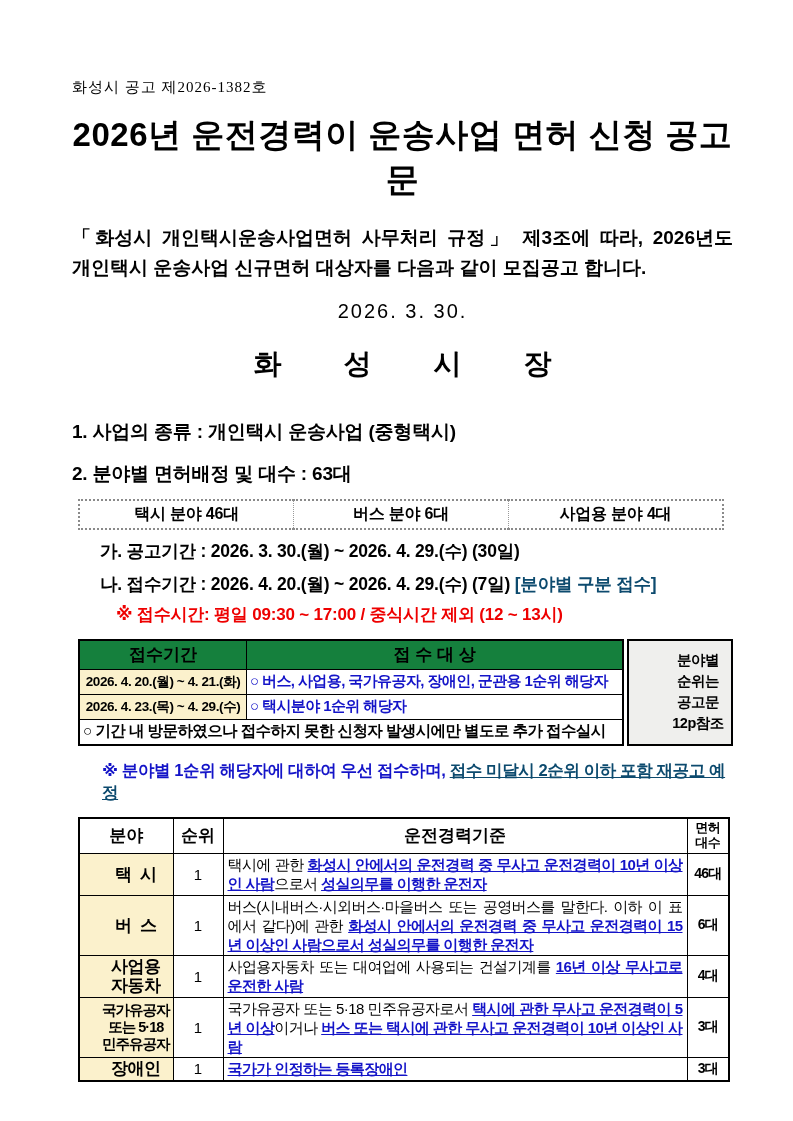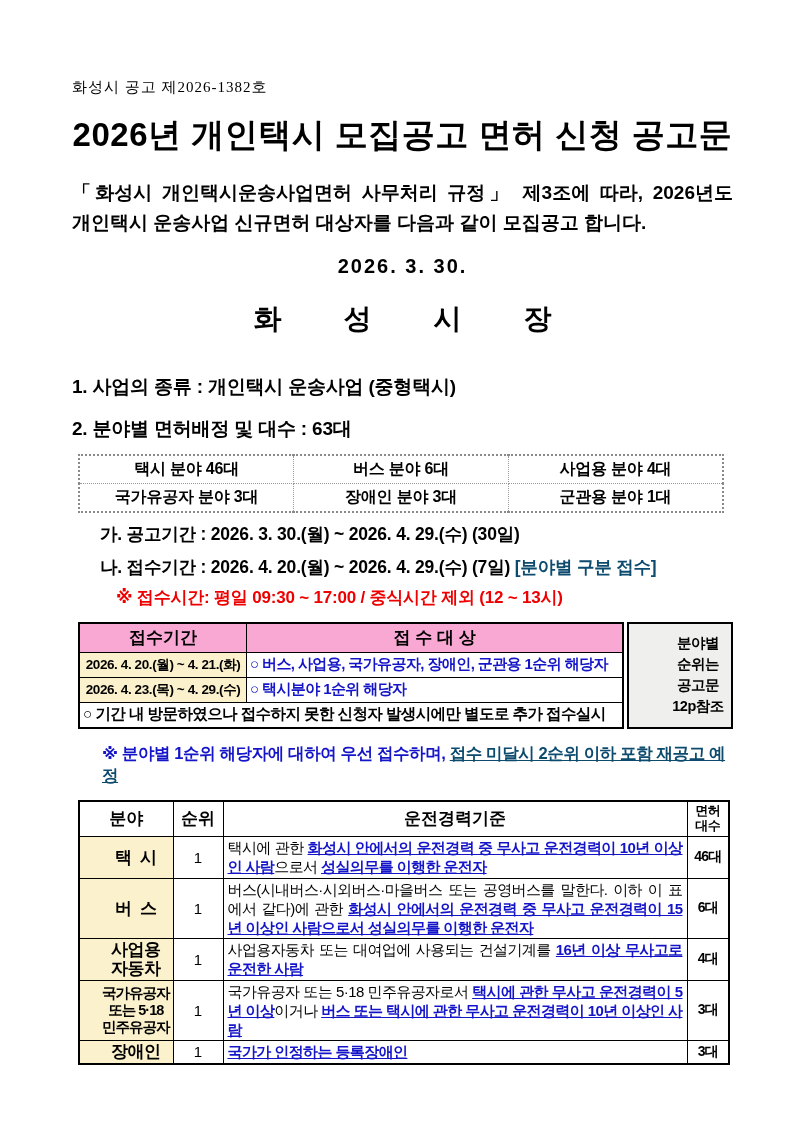--- a/index.html
+++ b/index.html
@@ -11,21 +11,21 @@
   .page{box-sizing:border-box;width:793px;height:1121px;padding:78px 60px 0 72px;position:relative;}
 
   .notice-no{font-family:"Liberation Serif","DejaVu Serif",serif;font-size:15px;letter-spacing:1px;}
 
   .doc-title{margin-top:16px;text-align:center;font-size:33px;font-weight:800;letter-spacing:0.5px;}
 
   .intro{margin-top:20px;font-size:19px;font-weight:700;line-height:1.6;}
   .intro .l1{text-align:justify;text-align-last:justify;}
   .intro .l2{text-align:left;}
 
-  .doc-date{margin-top:16px;text-align:center;font-size:20px;font-weight:700;letter-spacing:2px;}
+  .doc-date{margin-top:16px;text-align:center;font-size:20px;font-weight:400;letter-spacing:2px;}
 
   .signer-wrap{margin-top:22px;text-align:center;}
   .signer{display:inline-block;font-size:28px;font-weight:800;letter-spacing:62px;margin-right:-62px;}
 
   .h-sec{font-size:19px;font-weight:800;letter-spacing:-0.2px;}
   .sec1{margin-top:36px;}
   .sec2{margin-top:16px;}
   .sec3{margin-top:34px;}
 
   table{border-collapse:collapse;}
@@ -36,21 +36,21 @@
             font-size:16px;font-weight:800;letter-spacing:-0.2px;}
 
   .item{margin-left:28px;margin-top:9px;font-size:17.5px;font-weight:800;letter-spacing:-0.2px;}
   .red{color:#0c4a6e;}
   .blue{color:#1414c8;}
   .time-note{margin-left:44px;margin-top:7px;font-size:17px;font-weight:800;color:#ee0000;letter-spacing:-0.2px;}
 
   
   .sched-wrap{margin-top:13px;margin-left:6px;display:flex;align-items:stretch;}
   .sched{width:580px;border:2px solid #000;}
-  .sched th{border:1.5px solid #000;height:26px;font-size:17px;font-weight:800;text-align:center;background:#f9a8d4;}
+  .sched th{border:1.5px solid #000;height:26px;font-size:17px;font-weight:800;text-align:center;background:#15803d;}
   .sched td{border:1px solid #000;height:24px;font-size:15px;vertical-align:middle;}
   .sched td.period{background:#fbf1cc;font-weight:800;width:162px;text-align:center;
                    font-size:13.5px;letter-spacing:-0.4px;white-space:nowrap;padding:0 2px;}
   .sched td.target{color:#1414c8;font-weight:800;padding:0 3px;letter-spacing:-0.6px;white-space:nowrap;}
   .sched td.foot{font-weight:800;font-size:15.5px;letter-spacing:-0.6px;padding:0 3px;}
   .side-box{width:70px;margin-left:3px;border:2px solid #000;background:#efefed;
             display:flex;align-items:center;justify-content:center;text-align:center;
             font-size:14.5px;font-weight:800;line-height:1.45;white-space:pre-line;letter-spacing:-0.5px;padding-left:36px;}
 
   .prio-note{margin-top:14px;margin-left:30px;font-size:16.5px;font-weight:800;letter-spacing:-0.4px;}
@@ -75,21 +75,21 @@
   .seg-b{color:#1414c8;font-weight:800;text-decoration:underline;}
   tr.h40 td{height:39px;} tr.h58 td{height:57px;} tr.h20 td{height:20px;}
 </style>
 </head>
 <body>
 
 <div class="page">
 
   <div class="notice-no">화성시 공고 제2026-1382호</div>
 
-  <div class="doc-title">2026년 개인택시 모집공고 면허 신청 공고문</div>
+  <div class="doc-title">2026년 운전경력이 운송사업 면허 신청 공고문</div>
 
   <div class="intro">
     <div class="l1">「화성시 개인택시운송사업면허 사무처리 규정」  제3조에 따라, 2026년도</div>
     <div class="l2">개인택시 운송사업 신규면허 대상자를 다음과 같이 모집공고 합니다.</div>
   </div>
 
   <div class="doc-date">2026. 3. 30.</div>
 
   <div class="signer-wrap">
     <span class="signer">화성시장</span>
@@ -98,25 +98,20 @@
   <div class="h-sec sec1">1. 사업의 종류 : 개인택시 운송사업 (중형택시)</div>
 
   <div class="h-sec sec2">2. 분야별 면허배정 및 대수 : 63대</div>
 
   <table class="alloc">
     <tbody>
       <tr>
         <td>택시 분야 46대</td>
         <td>버스 분야 6대</td>
         <td>사업용 분야 4대</td>
-      </tr>
-      <tr>
-        <td>국가유공자 분야 3대</td>
-        <td>장애인 분야 3대</td>
-        <td>군관용 분야 1대</td>
       </tr>
     </tbody>
   </table>
 
 
   <div class="item">가. 공고기간 : 2026. 3. 30.(월) ~ 2026. 4. 29.(수) (30일)</div>
 
   <div class="item"><span>나. 접수기간 : 2026. 4. 20.(월) ~ 2026. 4. 29.(수) (7일) </span><span class="red">[분야별 구분 접수]</span></div>
 
   <div class="time-note">※ 접수시간:  평일 09:30 ~ 17:00 / 중식시간 제외 (12 ~ 13시)</div>

